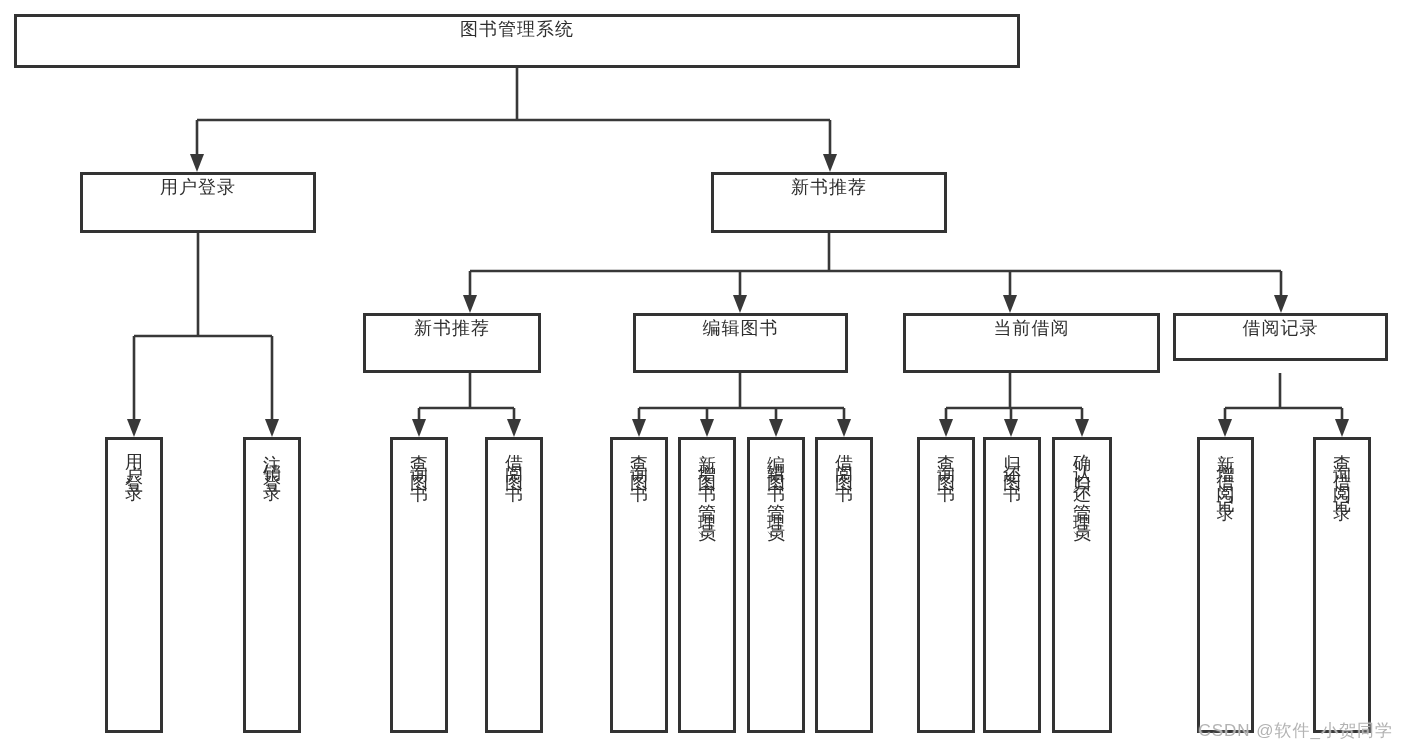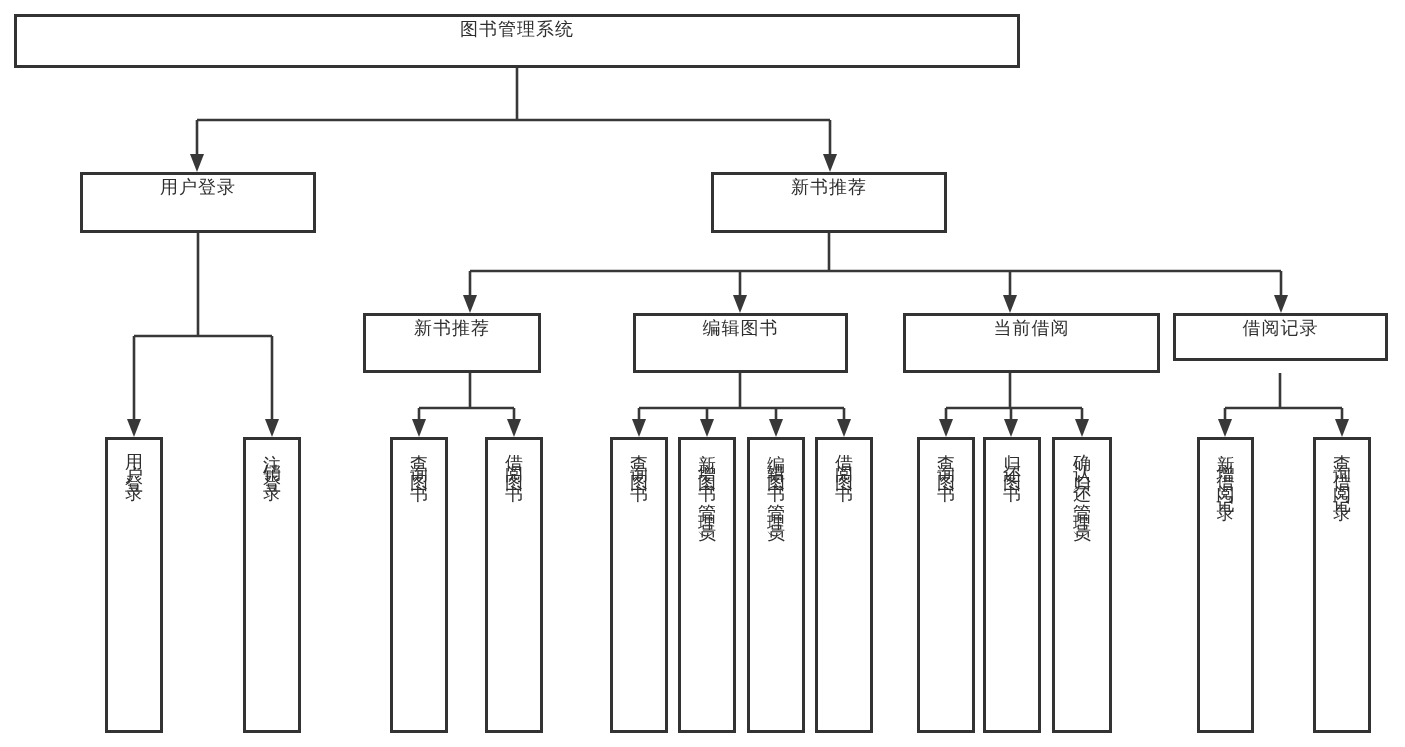--- a/index.html
+++ b/index.html
@@ -211,13 +211,14 @@
     <span class="vtext">确认归还（管理员）</span>
   </div>
 
   <div class="node leaf" id="n-leaf-11">
     <span class="vtext">新增借阅记录</span>
   </div>
   <div class="node leaf" id="n-leaf-12">
     <span class="vtext">查询借阅记录</span>
   </div>
 
+  <div class="watermark">CSDN @软件_小贺同学</div>
 </div>
 
 </body></html>

